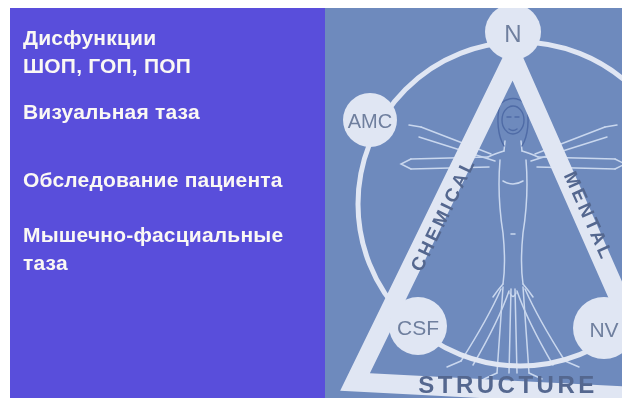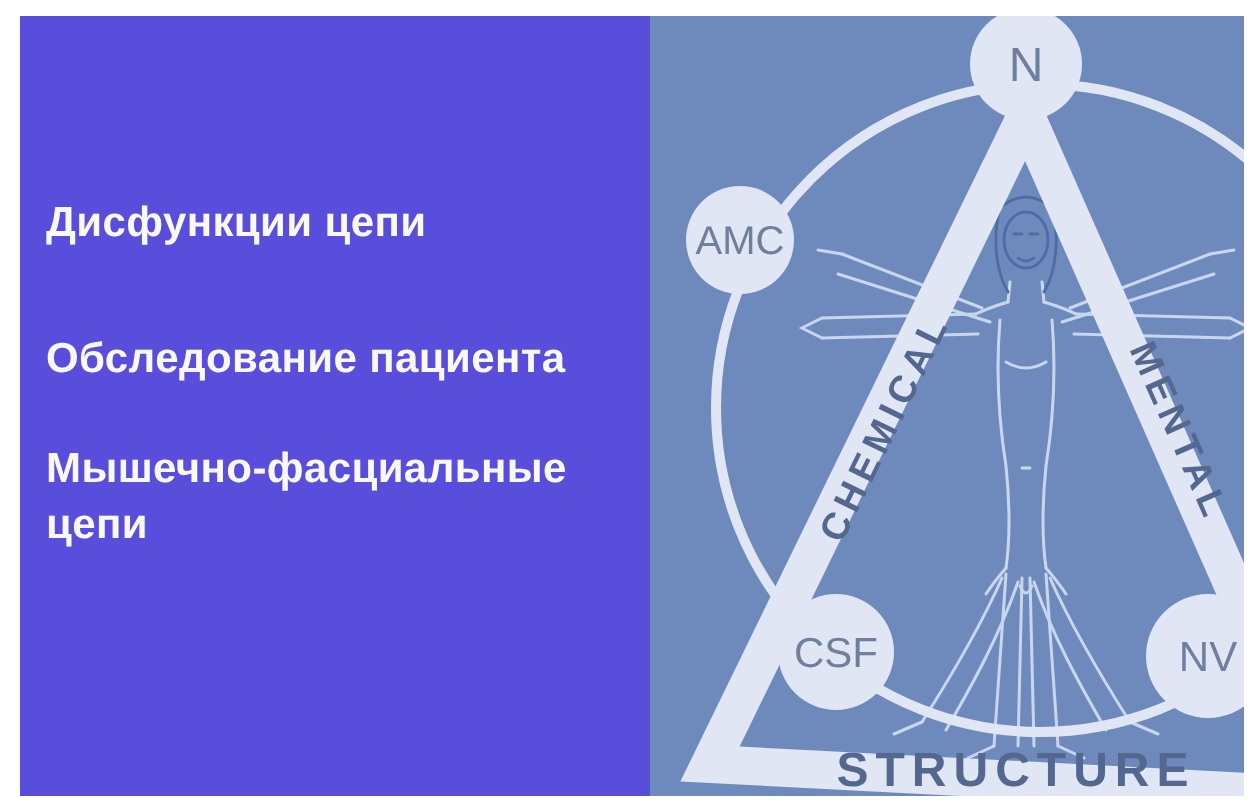--- a/index.html
+++ b/index.html
@@ -46,24 +46,26 @@
   .nl-amc { font-size:20px; }
   .nl-csf { font-size:21px; }
   .nl-nv  { font-size:21px; }
 </style>
 </head>
 <body>
 
 <div class="page">
 
   <div class="left-panel">
-    <div class="topic t2">Дисфункции цепи</div>
+    <div class="topic t1">Дисфункции
+ШОП, ГОП, ПОП</div>
+    <div class="topic t2">Визуальная таза</div>
     <div class="topic t3">Обследование пациента</div>
     <div class="topic t4">Мышечно-фасциальные
-цепи</div>
+таза</div>
   </div>
 
   <div class="right-panel">
     <svg width="297" height="390" viewBox="0 0 297 390">
 
       <g>
 
         <g class="man-light">
 
           <path d="M 180,133 L 179,143 M 196,133 L 197,143"></path>

